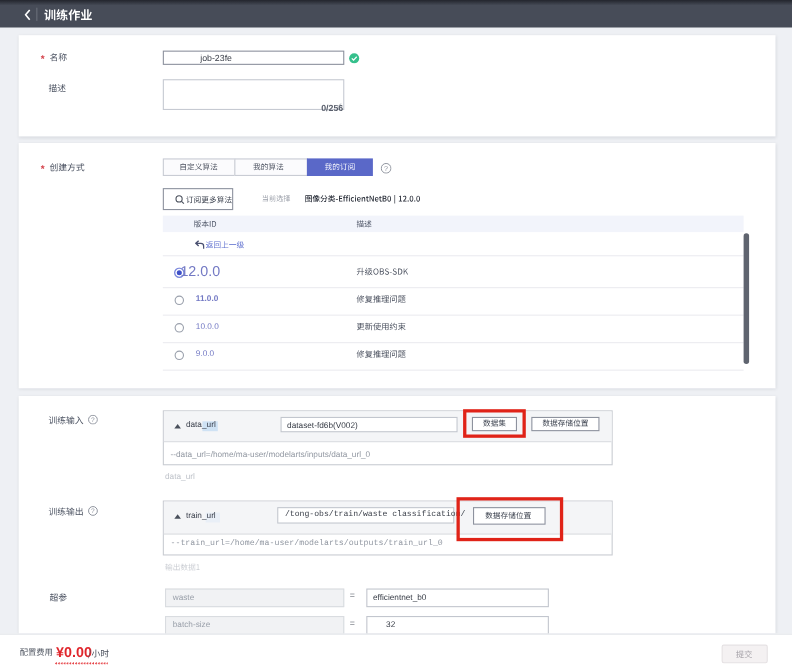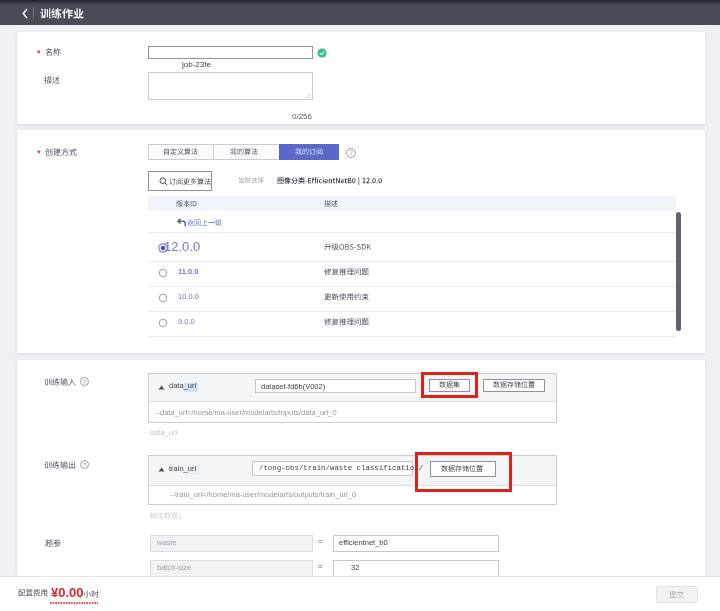--- a/index.html
+++ b/index.html
@@ -8,33 +8,33 @@
 <div class="a" style="left:33px;top:7px;width:1px;height:12px;background:#6a6f7a"></div>
 <svg class="a" style="left:40px;top:7.5px;" width="45" height="13" viewBox="0 0 45 13">
     <path d="M6.8 1.2L6.8 9.2L8.0 9.2L8.0 1.2ZM9.0 0.6L9.0 10.5L10.3 10.5L10.3 0.6ZM0.8 1.3C1.5 1.8 2.4 2.6 2.8 3.1L3.7 2.1C3.2 1.6 2.3 0.9 1.6 0.4ZM0.4 3.7L0.4 5.0L1.6 5.0L1.6 8.5C1.6 9.1 1.3 9.5 1.1 9.7C1.3 9.9 1.6 10.3 1.8 10.6C1.9 10.3 2.3 10.0 4.1 8.4C3.9 8.9 3.7 9.4 3.4 9.9C3.7 10.1 4.3 10.4 4.7 10.6C5.7 8.9 5.8 6.6 5.8 4.5L5.8 0.7L4.5 0.7L4.5 4.5C4.5 5.8 4.5 7.0 4.1 8.2C4.0 7.9 3.8 7.5 3.7 7.2L2.9 7.8L2.9 3.7ZM11.4 8.9L11.7 10.1C12.6 9.7 13.8 9.2 14.8 8.7L14.6 7.7C13.4 8.1 12.2 8.6 11.4 8.9ZM19.4 7.6C19.8 8.4 20.4 9.5 20.6 10.1L21.7 9.5C21.4 8.9 20.9 7.9 20.5 7.2ZM16.0 7.1C15.7 7.9 15.1 8.9 14.5 9.5C14.8 9.6 15.2 10.0 15.4 10.2C16.1 9.5 16.7 8.4 17.2 7.5ZM11.7 5.1C11.8 5.1 12.1 5.0 12.9 4.9C12.6 5.4 12.3 5.8 12.1 6.0C11.8 6.4 11.6 6.6 11.4 6.7C11.5 7.0 11.7 7.5 11.7 7.8L11.7 7.8L11.8 7.8C12.0 7.7 12.5 7.5 14.8 7.0C14.8 6.7 14.8 6.2 14.9 5.9L13.4 6.2C14.0 5.3 14.6 4.3 15.1 3.3L14.0 2.7C13.8 3.1 13.7 3.4 13.5 3.8L12.7 3.8C13.3 2.9 13.8 1.8 14.1 0.8L12.9 0.2C12.6 1.5 12.0 2.9 11.8 3.3C11.6 3.6 11.5 3.9 11.2 3.9C11.4 4.3 11.6 4.9 11.7 5.1L11.7 5.1ZM15.2 3.4L15.2 4.6L15.9 4.6L15.8 4.8C15.6 5.3 15.4 5.7 15.2 5.8C15.3 6.1 15.5 6.6 15.6 6.9C15.7 6.8 16.1 6.7 16.6 6.7L17.8 6.7L17.8 9.3C17.8 9.4 17.8 9.4 17.6 9.4C17.5 9.4 17.0 9.5 16.5 9.4C16.7 9.8 16.8 10.3 16.9 10.6C17.6 10.6 18.2 10.6 18.6 10.4C19.0 10.2 19.1 9.9 19.1 9.3L19.1 6.7L21.1 6.7L21.1 5.5L19.1 5.5L19.1 3.4L17.5 3.4L17.7 2.7L21.3 2.7L21.3 1.5L18.1 1.5L18.3 0.4L17.0 0.3C16.9 0.7 16.9 1.1 16.8 1.5L15.1 1.5L15.1 2.7L16.5 2.7L16.3 3.4ZM16.7 5.5L17.1 4.6L17.8 4.6L17.8 5.5ZM27.7 0.4C27.2 2.0 26.3 3.6 25.3 4.6C25.6 4.8 26.1 5.3 26.3 5.5C26.8 5.0 27.3 4.2 27.8 3.4L28.2 3.4L28.2 10.7L29.6 10.7L29.6 8.2L32.6 8.2L32.6 7.0L29.6 7.0L29.6 5.7L32.4 5.7L32.4 4.5L29.6 4.5L29.6 3.4L32.7 3.4L32.7 2.1L28.4 2.1C28.6 1.7 28.8 1.2 28.9 0.8ZM24.8 0.4C24.2 1.9 23.2 3.5 22.2 4.5C22.5 4.8 22.8 5.6 23.0 5.9C23.2 5.7 23.4 5.4 23.6 5.1L23.6 10.6L25.0 10.6L25.0 3.1C25.4 2.3 25.8 1.6 26.0 0.8ZM33.7 3.0C34.2 4.4 34.8 6.1 35.0 7.2L36.3 6.7C36.1 5.7 35.4 4.0 34.9 2.7ZM42.2 2.7C41.8 4.0 41.1 5.5 40.6 6.6L40.6 0.5L39.2 0.5L39.2 8.8L37.8 8.8L37.8 0.5L36.4 0.5L36.4 8.8L33.6 8.8L33.6 10.2L43.5 10.2L43.5 8.8L40.6 8.8L40.6 6.8L41.6 7.3C42.2 6.2 42.9 4.6 43.4 3.2Z" fill="#ffffff"></path>
   </svg>
 <div class="card" style="top:32px;height:92px"></div>
 <div class="a" style="left:37px;top:48px;font-size:9px;color:#d5434c;line-height:11px;white-space:nowrap;font-weight:bold">*</div>
 <svg class="a" style="left:45px;top:47.5px;" width="17" height="10" viewBox="0 0 17 10">
     <path d="M2.1 2.8C2.5 3.1 3.0 3.5 3.3 3.8C2.4 4.3 1.4 4.6 0.4 4.9C0.5 5.0 0.6 5.2 0.7 5.4C1.1 5.3 1.6 5.2 2.0 5.0L2.0 7.7L2.6 7.7L2.6 7.3L6.2 7.3L6.2 7.7L6.8 7.7L6.8 4.3L3.6 4.3C4.9 3.6 6.1 2.6 6.8 1.3L6.4 1.1L6.2 1.1L3.4 1.1C3.6 0.9 3.8 0.7 3.9 0.4L3.2 0.3C2.8 1.1 1.9 2.0 0.6 2.6C0.7 2.7 0.9 2.9 1.0 3.0C1.7 2.6 2.4 2.2 2.9 1.7L5.9 1.7C5.4 2.4 4.7 3.0 3.9 3.5C3.5 3.2 3.0 2.8 2.6 2.5ZM6.2 6.7L2.6 6.7L2.6 4.9L6.2 4.9ZM12.1 3.4C11.9 4.4 11.6 5.4 11.1 6.1C11.3 6.2 11.5 6.3 11.6 6.4C12.1 5.7 12.4 4.6 12.7 3.5ZM14.3 3.5C14.6 4.4 14.9 5.6 15.1 6.3L15.6 6.1C15.5 5.4 15.2 4.2 14.8 3.4ZM12.3 0.3C12.1 1.4 11.7 2.4 11.3 3.1L11.3 2.6L10.2 2.6L10.2 1.2C10.6 1.1 11.0 1.0 11.3 0.9L10.9 0.4C10.3 0.6 9.3 0.9 8.5 1.0C8.6 1.2 8.6 1.4 8.7 1.5C9.0 1.4 9.3 1.4 9.7 1.3L9.7 2.6L8.4 2.6L8.4 3.2L9.6 3.2C9.3 4.1 8.8 5.1 8.3 5.7C8.4 5.8 8.5 6.1 8.6 6.2C9.0 5.7 9.4 4.9 9.7 4.1L9.7 7.7L10.2 7.7L10.2 4.1C10.5 4.4 10.8 4.9 10.9 5.1L11.3 4.6C11.1 4.4 10.5 3.7 10.2 3.5L10.2 3.2L11.2 3.2L11.2 3.2C11.3 3.3 11.6 3.4 11.7 3.5C12.0 3.1 12.2 2.6 12.4 1.9L13.2 1.9L13.2 6.9C13.2 7.0 13.2 7.1 13.1 7.1C13.0 7.1 12.6 7.1 12.3 7.1C12.3 7.2 12.4 7.5 12.5 7.6C13.0 7.6 13.3 7.6 13.5 7.5C13.7 7.4 13.8 7.3 13.8 6.9L13.8 1.9L14.9 1.9C14.8 2.2 14.6 2.6 14.5 2.8L15.0 3.0C15.2 2.5 15.5 2.0 15.7 1.5L15.3 1.4L15.2 1.4L12.6 1.4C12.7 1.1 12.8 0.8 12.8 0.4Z" fill="#4a5160"></path>
   </svg>
 <div class="a" style="left:148px;top:46px;width:163px;height:11px;border:1px solid #8d929e;background:#fff"></div>
-<div class="a" style="left:154px;top:60px;font-size:8px;color:#383d47;line-height:10px;white-space:nowrap;padding-left:28px;">job-23fe</div>
+<div class="a" style="left:154px;top:48px;font-size:8px;color:#383d47;line-height:10px;white-space:nowrap;padding-left:28px;">job-23fe</div>
 <svg class="a" style="left:317px;top:48px" width="10" height="10" viewBox="0 0 10 10">
     <circle cx="5" cy="5" r="4.6" fill="#35c08c"></circle>
     <path d="M2.8 5.1 L4.4 6.6 L7.3 3.6" stroke="#fff" stroke-width="1.1" fill="none"></path>
   </svg>
 <svg class="a" style="left:44px;top:75.5px;" width="17" height="10" viewBox="0 0 17 10">
     <path d="M6.0 0.3L6.0 1.5L4.6 1.5L4.6 0.3L4.0 0.3L4.0 1.5L2.9 1.5L2.9 2.0L4.0 2.0L4.0 3.1L4.6 3.1L4.6 2.0L6.0 2.0L6.0 3.1L6.6 3.1L6.6 2.0L7.6 2.0L7.6 1.5L6.6 1.5L6.6 0.3ZM3.8 5.6L5.0 5.6L5.0 6.7L3.8 6.7ZM3.8 5.1L3.8 4.0L5.0 4.0L5.0 5.1ZM6.8 5.6L6.8 6.7L5.5 6.7L5.5 5.6ZM6.8 5.1L5.5 5.1L5.5 4.0L6.8 4.0ZM3.2 3.4L3.2 7.7L3.8 7.7L3.8 7.3L6.8 7.3L6.8 7.6L7.3 7.6L7.3 3.4ZM1.3 0.3L1.3 1.9L0.3 1.9L0.3 2.5L1.3 2.5L1.3 4.3C0.9 4.4 0.5 4.5 0.2 4.6L0.4 5.2L1.3 4.9L1.3 6.9C1.3 7.0 1.3 7.1 1.2 7.1C1.1 7.1 0.8 7.1 0.4 7.1C0.5 7.2 0.6 7.5 0.6 7.6C1.1 7.6 1.4 7.6 1.6 7.5C1.8 7.4 1.9 7.3 1.9 6.9L1.9 4.7L2.7 4.4L2.7 3.8L1.9 4.1L1.9 2.5L2.7 2.5L2.7 1.9L1.9 1.9L1.9 0.3ZM13.7 0.8C14.0 1.1 14.5 1.5 14.7 1.8L15.2 1.4C15.0 1.2 14.5 0.8 14.1 0.5ZM8.5 0.9C9.0 1.4 9.5 2.0 9.7 2.4L10.2 2.1C10.0 1.7 9.5 1.1 9.0 0.7ZM12.7 0.4L12.7 1.9L10.6 1.9L10.6 2.4L12.4 2.4C12.0 3.6 11.2 4.8 10.4 5.5C10.6 5.6 10.7 5.8 10.8 5.9C11.6 5.3 12.2 4.2 12.7 3.1L12.7 6.5L13.3 6.5L13.3 3.1C14.0 3.9 14.8 4.9 15.1 5.6L15.6 5.2C15.2 4.5 14.2 3.3 13.4 2.4L15.5 2.4L15.5 1.9L13.3 1.9L13.3 0.4ZM10.1 3.2L8.4 3.2L8.4 3.7L9.6 3.7L9.6 6.2C9.2 6.3 8.8 6.6 8.3 7.0L8.7 7.5C9.1 7.0 9.6 6.6 9.8 6.6C10.0 6.6 10.3 6.9 10.6 7.0C11.2 7.4 11.9 7.4 12.8 7.4C13.6 7.4 15.0 7.4 15.5 7.4C15.5 7.2 15.6 6.9 15.7 6.8C14.9 6.8 13.7 6.9 12.8 6.9C12.0 6.9 11.3 6.8 10.8 6.6C10.5 6.4 10.3 6.3 10.1 6.2Z" fill="#4a5160"></path>
   </svg>
 <div class="a" style="left:148px;top:72px;width:163px;height:26px;border:1px solid #c6cad2;background:#fff"></div>
 <svg class="a" style="left:305px;top:93px" width="6" height="6" viewBox="0 0 6 6">
     <path d="M5 1 L1 5 M5 3.5 L3.5 5" stroke="#b9bdc5" stroke-width="0.8" fill="none"></path>
   </svg>
-<div class="a" style="left:292px;top:112px;font-size:8px;color:#575d6a;line-height:10px;white-space:nowrap;">0/256</div>
+<div class="a" style="left:292px;top:94px;font-size:8px;color:#575d6a;line-height:10px;white-space:nowrap;font-weight:bold;">0/256</div>
 <div class="card" style="top:130px;height:223px"></div>
 <div class="a" style="left:37px;top:148px;font-size:9px;color:#d5434c;line-height:11px;white-space:nowrap;font-weight:bold">*</div>
 <svg class="a" style="left:45px;top:147.5px;" width="33" height="10" viewBox="0 0 33 10">
     <path d="M6.7 0.4L6.7 6.9C6.7 7.0 6.6 7.1 6.5 7.1C6.3 7.1 5.8 7.1 5.3 7.1C5.4 7.2 5.5 7.5 5.5 7.6C6.2 7.7 6.7 7.6 6.9 7.6C7.2 7.4 7.3 7.3 7.3 6.9L7.3 0.4ZM5.1 1.2L5.1 5.7L5.7 5.7L5.7 1.2ZM1.1 3.2L1.1 6.7C1.1 7.4 1.4 7.6 2.2 7.6C2.3 7.6 3.5 7.6 3.6 7.6C4.4 7.6 4.5 7.2 4.6 6.1C4.4 6.1 4.2 6.0 4.1 5.9C4.0 6.9 4.0 7.0 3.6 7.0C3.4 7.0 2.4 7.0 2.2 7.0C1.8 7.0 1.7 7.0 1.7 6.7L1.7 3.8L3.5 3.8C3.4 4.8 3.3 5.1 3.2 5.3C3.2 5.3 3.1 5.3 3.0 5.3C2.9 5.3 2.6 5.3 2.3 5.3C2.4 5.4 2.4 5.7 2.5 5.8C2.8 5.8 3.1 5.8 3.2 5.8C3.4 5.8 3.6 5.8 3.7 5.6C3.9 5.4 4.0 4.9 4.0 3.5C4.1 3.4 4.1 3.2 4.1 3.2ZM2.5 0.3C2.1 1.4 1.2 2.5 0.2 3.2C0.4 3.3 0.6 3.5 0.7 3.6C1.4 3.0 2.1 2.2 2.6 1.3C3.3 2.0 4.0 2.8 4.3 3.4L4.8 3.0C4.4 2.4 3.6 1.5 2.9 0.8L3.1 0.5ZM11.2 1.0L11.2 1.5L12.6 1.5L12.6 2.1L10.6 2.1L10.6 2.6L12.6 2.6L12.6 3.2L11.1 3.2L11.1 3.7L12.6 3.7L12.6 4.3L11.0 4.3L11.0 4.7L12.6 4.7L12.6 5.4L10.7 5.4L10.7 5.8L12.6 5.8L12.6 6.6L13.2 6.6L13.2 5.8L15.5 5.8L15.5 5.4L13.2 5.4L13.2 4.7L15.2 4.7L15.2 4.3L13.2 4.3L13.2 3.7L15.0 3.7L15.0 2.6L15.6 2.6L15.6 2.1L15.0 2.1L15.0 1.0L13.2 1.0L13.2 0.3L12.6 0.3L12.6 1.0ZM13.2 2.6L14.5 2.6L14.5 3.2L13.2 3.2ZM13.2 2.1L13.2 1.5L14.5 1.5L14.5 2.1ZM8.8 3.9C8.8 3.8 9.0 3.7 9.1 3.6L10.1 3.6C10.0 4.4 9.8 5.0 9.6 5.5C9.4 5.2 9.2 4.8 9.1 4.3L8.6 4.5C8.8 5.1 9.1 5.6 9.4 6.0C9.1 6.6 8.7 7.0 8.3 7.3C8.4 7.4 8.6 7.6 8.7 7.7C9.1 7.4 9.5 7.0 9.7 6.5C10.6 7.3 11.8 7.5 13.2 7.5L15.5 7.5C15.5 7.3 15.6 7.1 15.7 6.9C15.3 6.9 13.6 6.9 13.2 6.9C11.9 6.9 10.8 6.8 10.0 6.0C10.3 5.2 10.6 4.3 10.7 3.2L10.3 3.1L10.2 3.1L9.5 3.1C9.9 2.5 10.3 1.8 10.7 1.0L10.3 0.7L10.1 0.8L8.5 0.8L8.5 1.4L9.9 1.4C9.6 2.1 9.2 2.7 9.0 2.9C8.9 3.2 8.7 3.4 8.5 3.4C8.6 3.5 8.7 3.8 8.8 3.9ZM19.5 0.5C19.7 0.9 20.0 1.4 20.1 1.7L16.5 1.7L16.5 2.3L18.7 2.3C18.6 4.1 18.4 6.2 16.4 7.2C16.5 7.3 16.7 7.5 16.8 7.7C18.3 6.9 18.9 5.6 19.2 4.2L22.0 4.2C21.9 6.0 21.8 6.7 21.5 6.9C21.4 7.0 21.3 7.0 21.1 7.0C20.9 7.0 20.4 7.0 19.8 7.0C19.9 7.1 20.0 7.4 20.0 7.6C20.5 7.6 21.1 7.6 21.4 7.6C21.7 7.6 21.9 7.5 22.0 7.3C22.4 7.0 22.5 6.1 22.7 3.9C22.7 3.8 22.7 3.6 22.7 3.6L19.3 3.6C19.3 3.1 19.4 2.7 19.4 2.3L23.5 2.3L23.5 1.7L20.1 1.7L20.7 1.5C20.6 1.1 20.3 0.6 20.1 0.3ZM29.7 0.7C30.1 1.0 30.6 1.4 30.8 1.7L31.2 1.3C31.0 1.1 30.5 0.7 30.1 0.4ZM28.5 0.4C28.5 0.8 28.5 1.3 28.6 1.8L24.4 1.8L24.4 2.4L28.6 2.4C28.8 5.4 29.5 7.7 30.8 7.7C31.4 7.7 31.6 7.3 31.7 5.9C31.6 5.8 31.3 5.7 31.2 5.6C31.2 6.6 31.1 7.1 30.8 7.1C30.0 7.1 29.4 5.1 29.2 2.4L31.6 2.4L31.6 1.8L29.2 1.8C29.2 1.3 29.2 0.9 29.2 0.4ZM24.5 6.8L24.7 7.4C25.7 7.2 27.2 6.9 28.5 6.6L28.5 6.0L26.8 6.4L26.8 4.2L28.3 4.2L28.3 3.6L24.7 3.6L24.7 4.2L26.2 4.2L26.2 6.5Z" fill="#4a5160"></path>
   </svg>
 <div class="a" style="left:148px;top:144px;width:66px;height:16px;border:1px solid #c9ccd4;background:#fbfbfd;box-sizing:border-box"></div>
 <div class="a" style="left:213px;top:144px;width:67px;height:16px;border:1px solid #c9ccd4;background:#fbfbfd;box-sizing:border-box"></div>
 <div class="a" style="left:279px;top:144px;width:60px;height:16px;background:#5a68c8"></div>
 <svg class="a" style="left:163px;top:148px;" width="36" height="9" viewBox="0 0 36 9">
     <path d="M1.7 3.3L5.4 3.3L5.4 4.3L1.7 4.3ZM1.7 2.8L1.7 1.7L5.4 1.7L5.4 2.8ZM1.7 4.8L5.4 4.8L5.4 5.8L1.7 5.8ZM3.2 0.3C3.1 0.5 3.0 0.9 2.9 1.2L1.1 1.2L1.1 6.7L1.7 6.7L1.7 6.3L5.4 6.3L5.4 6.7L6.0 6.7L6.0 1.2L3.4 1.2C3.6 1.0 3.7 0.7 3.8 0.3ZM8.6 3.5C8.4 4.8 8.0 5.8 7.3 6.4C7.4 6.5 7.6 6.6 7.7 6.7C8.1 6.3 8.5 5.8 8.7 5.2C9.4 6.4 10.4 6.6 11.9 6.6L13.5 6.6C13.5 6.5 13.6 6.2 13.7 6.1C13.4 6.1 12.2 6.1 11.9 6.1C11.5 6.1 11.1 6.1 10.8 6.0L10.8 4.6L12.9 4.6L12.9 4.1L10.8 4.1L10.8 2.9L12.6 2.9L12.6 2.4L8.5 2.4L8.5 2.9L10.2 2.9L10.2 5.9C9.6 5.6 9.2 5.2 8.9 4.5C9.0 4.2 9.1 3.9 9.1 3.6ZM10.0 0.4C10.1 0.6 10.2 0.9 10.3 1.1L7.6 1.1L7.6 2.6L8.1 2.6L8.1 1.6L12.9 1.6L12.9 2.6L13.4 2.6L13.4 1.1L10.9 1.1C10.8 0.8 10.7 0.5 10.5 0.2ZM16.9 0.4C17.1 1.0 17.5 1.7 17.6 2.1L18.1 1.9C17.9 1.5 17.6 0.8 17.3 0.3ZM19.5 0.8C19.1 2.1 18.5 3.3 17.5 4.3C16.6 3.4 16.0 2.3 15.5 1.1L15.0 1.2C15.5 2.5 16.2 3.7 17.1 4.7C16.4 5.3 15.4 5.9 14.3 6.3C14.3 6.4 14.5 6.6 14.5 6.7C15.7 6.3 16.7 5.7 17.5 5.0C18.3 5.8 19.3 6.3 20.4 6.7C20.5 6.6 20.6 6.4 20.7 6.2C19.7 5.9 18.7 5.4 17.9 4.6C18.9 3.6 19.6 2.4 20.1 1.0ZM22.8 3.0L26.3 3.0L26.3 3.4L22.8 3.4ZM22.8 3.7L26.3 3.7L26.3 4.1L22.8 4.1ZM22.8 2.2L26.3 2.2L26.3 2.6L22.8 2.6ZM25.0 0.2C24.8 0.8 24.5 1.3 24.1 1.6C24.2 1.7 24.4 1.8 24.5 1.9L23.1 1.9L23.5 1.7C23.4 1.6 23.3 1.4 23.2 1.2L24.4 1.2L24.4 0.8L22.6 0.8C22.6 0.7 22.7 0.5 22.8 0.4L22.3 0.2C22.1 0.8 21.7 1.3 21.2 1.7C21.4 1.8 21.6 1.9 21.7 2.0C21.9 1.8 22.1 1.5 22.3 1.2L22.7 1.2C22.8 1.4 22.9 1.7 23.0 1.9L22.2 1.9L22.2 4.5L23.2 4.5L23.2 4.9L23.2 5.1L21.4 5.1L21.4 5.5L23.0 5.5C22.8 5.8 22.4 6.1 21.5 6.3C21.6 6.4 21.8 6.6 21.8 6.7C23.0 6.4 23.4 6.0 23.6 5.5L25.5 5.5L25.5 6.7L26.0 6.7L26.0 5.5L27.6 5.5L27.6 5.1L26.0 5.1L26.0 4.5L26.9 4.5L26.9 1.9L26.2 1.9L26.6 1.7C26.5 1.6 26.4 1.4 26.2 1.2L27.6 1.2L27.6 0.8L25.3 0.8C25.4 0.7 25.5 0.5 25.5 0.4ZM25.5 5.1L23.7 5.1L23.7 5.0L23.7 4.5L25.5 4.5ZM24.5 1.9C24.7 1.7 24.9 1.5 25.1 1.2L25.6 1.2C25.8 1.4 26.0 1.7 26.1 1.9ZM28.7 0.7C29.1 0.9 29.7 1.3 30.0 1.5L30.3 1.1C30.0 0.9 29.4 0.5 29.0 0.4ZM28.3 2.6C28.7 2.8 29.3 3.2 29.6 3.4L29.9 3.0C29.6 2.7 29.0 2.4 28.6 2.2ZM28.5 6.3L29.0 6.6C29.4 6.0 29.9 5.1 30.2 4.4L29.9 4.0C29.5 4.8 28.9 5.7 28.5 6.3ZM30.7 6.5C30.9 6.4 31.2 6.3 33.8 6.0C33.9 6.3 34.1 6.5 34.1 6.7L34.6 6.5C34.4 5.9 33.8 5.1 33.3 4.5L32.9 4.7C33.1 5.0 33.4 5.3 33.6 5.6L31.3 5.8C31.8 5.2 32.2 4.5 32.6 3.7L34.6 3.7L34.6 3.2L32.7 3.2L32.7 2.0L34.3 2.0L34.3 1.5L32.7 1.5L32.7 0.3L32.2 0.3L32.2 1.5L30.7 1.5L30.7 2.0L32.2 2.0L32.2 3.2L30.4 3.2L30.4 3.7L31.9 3.7C31.6 4.5 31.1 5.3 31.0 5.5C30.8 5.8 30.7 5.9 30.5 6.0C30.6 6.1 30.7 6.4 30.7 6.5Z" fill="#4c5260"></path>
@@ -152,21 +152,21 @@
     <path d="M3.5 0.5 L6.5 4.5 L0.5 4.5 Z" fill="#4a505c"></path>
   </svg>
 <div class="a" style="left:187px;top:466px;width:13px;height:9px;background:#e9eff7"></div>
 <div class="a" style="left:169px;top:464px;font-size:7.5px;color:#3c414d;line-height:9.5px;white-space:nowrap;">train_url</div>
 <div class="a" style="left:252px;top:461px;width:159px;height:13px;border:1px solid #c2c6ce;background:#fff"></div>
 <div class="a" style="left:259px;top:464px;font-size:7.4px;color:#383d47;line-height:9.4px;white-space:nowrap;font-family:Liberation Mono, monospace;">/tong-obs/train/waste classification/</div>
 <div class="a" style="left:430px;top:461px;width:64px;height:14px;border:1px solid #8d929e;background:#fff"></div>
 <svg class="a" style="left:441px;top:464.5px;" width="43" height="9" viewBox="0 0 43 9">
     <path d="M3.1 0.4C3.0 0.7 2.8 1.1 2.6 1.3L2.9 1.5C3.1 1.3 3.3 0.9 3.5 0.6ZM0.6 0.6C0.8 0.9 1.0 1.3 1.1 1.5L1.4 1.4C1.4 1.1 1.2 0.7 1.0 0.5ZM2.9 4.3C2.7 4.7 2.5 5.0 2.2 5.3C2.0 5.1 1.7 5.0 1.4 4.9C1.5 4.7 1.6 4.5 1.7 4.3ZM0.8 5.1C1.1 5.2 1.5 5.4 1.8 5.6C1.4 5.9 0.9 6.1 0.3 6.3C0.4 6.4 0.5 6.5 0.5 6.7C1.2 6.5 1.8 6.2 2.3 5.8C2.5 6.0 2.7 6.1 2.9 6.2L3.2 5.9C3.1 5.7 2.9 5.6 2.6 5.5C3.0 5.1 3.3 4.6 3.5 4.0L3.2 3.9L3.1 3.9L1.9 3.9L2.1 3.5L1.6 3.5C1.6 3.6 1.5 3.7 1.4 3.9L0.5 3.9L0.5 4.3L1.2 4.3C1.1 4.6 0.9 4.9 0.8 5.1ZM1.8 0.3L1.8 1.6L0.4 1.6L0.4 2.0L1.6 2.0C1.3 2.5 0.8 2.9 0.3 3.1C0.4 3.2 0.5 3.4 0.6 3.5C1.0 3.3 1.4 2.9 1.8 2.5L1.8 3.3L2.3 3.3L2.3 2.4C2.6 2.6 3.1 3.0 3.2 3.1L3.5 2.7C3.4 2.6 2.7 2.2 2.4 2.0L3.7 2.0L3.7 1.6L2.3 1.6L2.3 0.3ZM4.4 0.3C4.2 1.6 3.9 2.7 3.4 3.5C3.5 3.5 3.7 3.7 3.8 3.8C3.9 3.5 4.1 3.2 4.2 2.9C4.4 3.6 4.6 4.2 4.9 4.8C4.5 5.4 3.9 5.9 3.2 6.3C3.3 6.4 3.4 6.6 3.5 6.7C4.2 6.4 4.7 5.9 5.1 5.3C5.5 5.9 5.9 6.3 6.4 6.7C6.5 6.5 6.7 6.3 6.8 6.2C6.2 5.9 5.8 5.4 5.4 4.8C5.8 4.1 6.0 3.2 6.2 2.1L6.6 2.1L6.6 1.6L4.6 1.6C4.7 1.2 4.8 0.8 4.9 0.4ZM5.7 2.1C5.6 2.9 5.4 3.6 5.1 4.2C4.9 3.6 4.7 2.9 4.5 2.1ZM10.4 4.5L10.4 6.7L10.8 6.7L10.8 6.4L13.0 6.4L13.0 6.7L13.5 6.7L13.5 4.5L12.1 4.5L12.1 3.6L13.7 3.6L13.7 3.2L12.1 3.2L12.1 2.4L13.5 2.4L13.5 0.6L9.8 0.6L9.8 2.7C9.8 3.8 9.7 5.3 9.0 6.4C9.1 6.5 9.3 6.6 9.4 6.7C10.0 5.9 10.2 4.7 10.2 3.6L11.6 3.6L11.6 4.5ZM10.3 1.0L13.0 1.0L13.0 1.9L10.3 1.9ZM10.3 2.4L11.6 2.4L11.6 3.2L10.3 3.2L10.3 2.7ZM10.8 6.0L10.8 4.9L13.0 4.9L13.0 6.0ZM8.2 0.3L8.2 1.7L7.3 1.7L7.3 2.2L8.2 2.2L8.2 3.7C7.8 3.8 7.5 3.9 7.2 4.0L7.3 4.5L8.2 4.2L8.2 6.1C8.2 6.2 8.1 6.2 8.1 6.2C8.0 6.2 7.7 6.2 7.4 6.2C7.5 6.3 7.5 6.5 7.5 6.7C8.0 6.7 8.3 6.7 8.4 6.6C8.6 6.5 8.7 6.3 8.7 6.1L8.7 4.1L9.5 3.8L9.4 3.3L8.7 3.6L8.7 2.2L9.4 2.2L9.4 1.7L8.7 1.7L8.7 0.3ZM18.3 3.7L18.3 4.3L16.3 4.3L16.3 4.8L18.3 4.8L18.3 6.1C18.3 6.2 18.3 6.2 18.1 6.2C18.0 6.2 17.6 6.2 17.1 6.2C17.2 6.4 17.3 6.6 17.3 6.7C17.9 6.7 18.3 6.7 18.5 6.6C18.8 6.6 18.8 6.4 18.8 6.1L18.8 4.8L20.7 4.8L20.7 4.3L18.8 4.3L18.8 3.9C19.3 3.6 19.9 3.1 20.3 2.7L19.9 2.5L19.8 2.5L16.9 2.5L16.9 3.0L19.3 3.0C19.0 3.2 18.6 3.5 18.3 3.7ZM16.7 0.3C16.6 0.6 16.5 0.9 16.4 1.2L14.4 1.2L14.4 1.7L16.2 1.7C15.7 2.7 15.1 3.6 14.2 4.2C14.3 4.3 14.4 4.5 14.5 4.6C14.8 4.4 15.1 4.2 15.3 3.9L15.3 6.7L15.8 6.7L15.8 3.3C16.2 2.8 16.5 2.3 16.8 1.7L20.6 1.7L20.6 1.2L17.0 1.2C17.1 0.9 17.2 0.7 17.2 0.4ZM23.0 0.9C23.3 1.2 23.7 1.6 23.8 1.9L24.2 1.6C24.0 1.4 23.7 1.0 23.4 0.7ZM24.3 2.4L24.3 2.9L25.6 2.9C25.2 3.4 24.7 3.8 24.1 4.1C24.2 4.2 24.4 4.4 24.4 4.5C24.6 4.4 24.8 4.3 25.0 4.1L25.0 6.7L25.4 6.7L25.4 6.3L26.9 6.3L26.9 6.7L27.4 6.7L27.4 3.6L25.6 3.6C25.8 3.4 26.0 3.1 26.3 2.9L27.7 2.9L27.7 2.4L26.6 2.4C27.0 1.9 27.4 1.3 27.6 0.6L27.2 0.5C27.0 0.8 26.9 1.1 26.7 1.4L26.7 1.1L25.9 1.1L25.9 0.3L25.4 0.3L25.4 1.1L24.5 1.1L24.5 1.5L25.4 1.5L25.4 2.4ZM25.9 1.5L26.7 1.5C26.5 1.8 26.3 2.1 26.1 2.4L25.9 2.4ZM25.4 5.2L26.9 5.2L26.9 5.9L25.4 5.9ZM25.4 4.8L25.4 4.1L26.9 4.1L26.9 4.8ZM23.4 6.5C23.5 6.3 23.7 6.2 24.7 5.6C24.6 5.5 24.6 5.3 24.6 5.2L23.9 5.6L23.9 2.5L22.7 2.5L22.7 3.0L23.4 3.0L23.4 5.5C23.4 5.8 23.3 6.0 23.2 6.0C23.3 6.1 23.4 6.3 23.4 6.5ZM22.5 0.3C22.2 1.3 21.7 2.4 21.2 3.1C21.3 3.2 21.4 3.5 21.4 3.6C21.6 3.4 21.8 3.1 22.0 2.8L22.0 6.7L22.4 6.7L22.4 1.8C22.6 1.4 22.8 0.9 23.0 0.4ZM30.6 1.6L30.6 2.1L34.4 2.1L34.4 1.6ZM31.0 2.6C31.3 3.6 31.5 4.9 31.5 5.6L32.0 5.4C32.0 4.7 31.8 3.5 31.5 2.5ZM32.0 0.4C32.1 0.7 32.3 1.2 32.3 1.5L32.8 1.3C32.8 1.0 32.6 0.6 32.5 0.2ZM30.3 5.9L30.3 6.4L34.7 6.4L34.7 5.9L33.2 5.9C33.5 5.0 33.8 3.6 34.0 2.5L33.4 2.4C33.3 3.5 33.0 5.0 32.7 5.9ZM30.0 0.3C29.6 1.4 29.0 2.4 28.3 3.1C28.4 3.2 28.5 3.5 28.6 3.6C28.8 3.4 29.0 3.1 29.3 2.8L29.3 6.7L29.8 6.7L29.8 2.0C30.1 1.5 30.3 1.0 30.5 0.5ZM39.6 0.9L40.7 0.9L40.7 1.6L39.6 1.6ZM37.9 0.9L39.1 0.9L39.1 1.6L37.9 1.6ZM36.3 0.9L37.4 0.9L37.4 1.6L36.3 1.6ZM36.3 3.2L36.3 6.1L35.4 6.1L35.4 6.5L41.6 6.5L41.6 6.1L40.7 6.1L40.7 3.2L38.5 3.2L38.6 2.8L41.5 2.8L41.5 2.3L38.6 2.3L38.7 1.9L41.3 1.9L41.3 0.5L35.8 0.5L35.8 1.9L38.2 1.9L38.1 2.3L35.5 2.3L35.5 2.8L38.1 2.8L38.0 3.2ZM36.8 6.1L36.8 5.7L40.1 5.7L40.1 6.1ZM36.8 4.2L40.1 4.2L40.1 4.6L36.8 4.6ZM36.8 3.9L36.8 3.5L40.1 3.5L40.1 3.9ZM36.8 5.0L40.1 5.0L40.1 5.4L36.8 5.4Z" fill="#3a404d"></path>
   </svg>
-<div class="a" style="left:170px;top:490px;font-size:7.5px;color:#9298a2;line-height:9.5px;white-space:nowrap;">--train_url=/home/ma-user/modelarts/outputs/train_url_0</div>
+<div class="a" style="left:155px;top:490px;font-size:7.5px;color:#9298a2;line-height:9.5px;white-space:nowrap;font-family:Liberation Mono, monospace;">--train_url=/home/ma-user/modelarts/outputs/train_url_0</div>
 <svg class="a" style="left:150px;top:511.5px;" width="32" height="9" viewBox="0 0 32 9">
     <path d="M5.1 3.0L5.1 5.6L5.6 5.6L5.6 3.0ZM6.0 2.8L6.0 6.1C6.0 6.2 6.0 6.2 5.9 6.2C5.8 6.2 5.6 6.2 5.2 6.2C5.3 6.3 5.4 6.5 5.4 6.7C5.8 6.7 6.1 6.7 6.2 6.6C6.4 6.5 6.5 6.4 6.5 6.1L6.5 2.8ZM0.5 3.9C0.6 3.8 0.8 3.8 1.0 3.8L1.5 3.8L1.5 4.7C1.1 4.8 0.6 4.9 0.3 5.0L0.4 5.5L1.5 5.2L1.5 6.7L2.0 6.7L2.0 5.1L2.6 4.9L2.5 4.5L2.0 4.6L2.0 3.8L2.6 3.8L2.6 3.3L2.0 3.3L2.0 2.2L1.5 2.2L1.5 3.3L0.9 3.3C1.1 2.8 1.3 2.2 1.4 1.6L2.6 1.6L2.6 1.1L1.5 1.1C1.6 0.9 1.6 0.6 1.7 0.4L1.2 0.3C1.1 0.6 1.1 0.8 1.1 1.1L0.3 1.1L0.3 1.6L1.0 1.6C0.8 2.2 0.7 2.7 0.6 2.8C0.5 3.1 0.5 3.4 0.3 3.4C0.4 3.5 0.5 3.8 0.5 3.9ZM4.6 0.3C4.2 1.0 3.3 1.7 2.4 2.1C2.6 2.2 2.7 2.3 2.8 2.5C3.0 2.4 3.2 2.3 3.3 2.1L3.3 2.4L5.9 2.4L5.9 2.1C6.1 2.2 6.3 2.3 6.5 2.4C6.5 2.3 6.7 2.1 6.8 2.0C6.1 1.7 5.4 1.3 4.9 0.7L5.0 0.4ZM3.5 2.0C3.9 1.7 4.3 1.4 4.6 1.0C5.0 1.4 5.4 1.7 5.8 2.0ZM4.3 3.3L4.3 3.9L3.3 3.9L3.3 3.3ZM2.9 2.9L2.9 6.7L3.3 6.7L3.3 5.2L4.3 5.2L4.3 6.2C4.3 6.2 4.3 6.2 4.2 6.3C4.2 6.3 4.0 6.3 3.8 6.2C3.8 6.4 3.9 6.6 3.9 6.7C4.2 6.7 4.4 6.7 4.6 6.6C4.7 6.5 4.7 6.4 4.7 6.2L4.7 2.9ZM3.3 4.3L4.3 4.3L4.3 4.9L3.3 4.9ZM7.7 3.8L7.7 6.3L12.7 6.3L12.7 6.7L13.3 6.7L13.3 3.8L12.7 3.8L12.7 5.8L10.8 5.8L10.8 3.3L13.0 3.3L13.0 0.9L12.4 0.9L12.4 2.8L10.8 2.8L10.8 0.3L10.2 0.3L10.2 2.8L8.6 2.8L8.6 0.9L8.1 0.9L8.1 3.3L10.2 3.3L10.2 5.8L8.3 5.8L8.3 3.8ZM17.1 0.4C17.0 0.7 16.8 1.1 16.6 1.3L16.9 1.5C17.1 1.3 17.3 0.9 17.5 0.6ZM14.6 0.6C14.8 0.9 15.0 1.3 15.1 1.5L15.4 1.4C15.4 1.1 15.2 0.7 15.0 0.5ZM16.9 4.3C16.7 4.7 16.5 5.0 16.2 5.3C16.0 5.1 15.7 5.0 15.4 4.9C15.5 4.7 15.6 4.5 15.7 4.3ZM14.8 5.1C15.1 5.2 15.5 5.4 15.8 5.6C15.4 5.9 14.9 6.1 14.3 6.3C14.4 6.4 14.5 6.5 14.5 6.7C15.2 6.5 15.8 6.2 16.3 5.8C16.5 6.0 16.7 6.1 16.9 6.2L17.2 5.9C17.1 5.7 16.9 5.6 16.6 5.5C17.0 5.1 17.3 4.6 17.5 4.0L17.2 3.9L17.1 3.9L15.9 3.9L16.1 3.5L15.6 3.5C15.6 3.6 15.5 3.7 15.4 3.9L14.5 3.9L14.5 4.3L15.2 4.3C15.1 4.6 14.9 4.9 14.8 5.1ZM15.8 0.3L15.8 1.6L14.3 1.6L14.3 2.0L15.6 2.0C15.3 2.5 14.8 2.9 14.3 3.1C14.4 3.2 14.5 3.4 14.6 3.5C15.0 3.3 15.4 2.9 15.8 2.5L15.8 3.3L16.3 3.3L16.3 2.4C16.6 2.6 17.1 3.0 17.2 3.1L17.5 2.7C17.4 2.6 16.7 2.2 16.4 2.0L17.7 2.0L17.7 1.6L16.3 1.6L16.3 0.3ZM18.4 0.3C18.2 1.6 17.9 2.7 17.4 3.5C17.5 3.5 17.7 3.7 17.8 3.8C17.9 3.5 18.1 3.2 18.2 2.9C18.4 3.6 18.6 4.2 18.9 4.8C18.5 5.4 17.9 5.9 17.2 6.3C17.3 6.4 17.4 6.6 17.5 6.7C18.2 6.4 18.7 5.9 19.1 5.3C19.5 5.9 19.9 6.3 20.4 6.7C20.5 6.5 20.7 6.3 20.8 6.2C20.2 5.9 19.8 5.4 19.4 4.8C19.8 4.1 20.0 3.2 20.2 2.1L20.6 2.1L20.6 1.6L18.6 1.6C18.7 1.2 18.8 0.8 18.9 0.4ZM19.7 2.1C19.6 2.9 19.4 3.6 19.1 4.2C18.9 3.6 18.7 2.9 18.5 2.1ZM24.4 4.5L24.4 6.7L24.9 6.7L24.9 6.4L27.0 6.4L27.0 6.7L27.5 6.7L27.5 4.5L26.1 4.5L26.1 3.6L27.7 3.6L27.7 3.2L26.1 3.2L26.1 2.4L27.5 2.4L27.5 0.6L23.8 0.6L23.8 2.7C23.8 3.8 23.7 5.3 23.0 6.4C23.1 6.5 23.3 6.6 23.4 6.7C24.0 5.9 24.2 4.7 24.2 3.6L25.6 3.6L25.6 4.5ZM24.3 1.0L27.0 1.0L27.0 1.9L24.3 1.9ZM24.3 2.4L25.6 2.4L25.6 3.2L24.3 3.2L24.3 2.7ZM24.9 6.0L24.9 4.9L27.0 4.9L27.0 6.0ZM22.2 0.3L22.2 1.7L21.3 1.7L21.3 2.2L22.2 2.2L22.2 3.7C21.8 3.8 21.5 3.9 21.2 4.0L21.3 4.5L22.2 4.2L22.2 6.1C22.2 6.2 22.1 6.2 22.1 6.2C22.0 6.2 21.7 6.2 21.4 6.2C21.5 6.3 21.5 6.5 21.5 6.7C22.0 6.7 22.3 6.7 22.4 6.6C22.6 6.5 22.7 6.3 22.7 6.1L22.7 4.1L23.5 3.8L23.4 3.3L22.7 3.6L22.7 2.2L23.4 2.2L23.4 1.7L22.7 1.7L22.7 0.3ZM28.6 6.2L31.4 6.2L31.4 5.6L30.4 5.6L30.4 1.0L29.9 1.0C29.6 1.2 29.3 1.3 28.8 1.4L28.8 1.8L29.8 1.8L29.8 5.6L28.6 5.6Z" fill="#c9ccd2"></path>
   </svg>
 <div class="a" style="left:415px;top:452px;width:91px;height:34px;border:3px solid #e02318"></div>
 <svg class="a" style="left:45px;top:538.5px;" width="17" height="10" viewBox="0 0 17 10">
     <path d="M4.8 4.3L6.7 4.3L6.7 5.7L4.8 5.7ZM4.2 3.8L4.2 6.2L7.3 6.2L7.3 3.8ZM0.8 3.9C0.8 5.3 0.7 6.6 0.2 7.4C0.4 7.5 0.6 7.6 0.7 7.7C0.9 7.3 1.1 6.7 1.2 6.1C1.8 7.2 2.7 7.5 4.4 7.5L7.5 7.5C7.6 7.3 7.7 7.0 7.8 6.9C7.3 6.9 4.8 6.9 4.4 6.9C3.6 6.9 3.0 6.8 2.5 6.6L2.5 5.0L3.8 5.0L3.8 4.5L2.5 4.5L2.5 3.4L3.8 3.4C3.9 3.4 4.0 3.6 4.1 3.6C5.0 3.1 5.5 2.4 5.6 1.2L6.8 1.2C6.8 2.2 6.7 2.6 6.6 2.7C6.6 2.8 6.5 2.8 6.4 2.8C6.3 2.8 5.9 2.8 5.6 2.8C5.7 2.9 5.8 3.1 5.8 3.3C6.1 3.3 6.5 3.3 6.6 3.3C6.8 3.3 7.0 3.2 7.1 3.1C7.3 2.9 7.4 2.3 7.4 0.9C7.4 0.8 7.4 0.7 7.4 0.7L3.9 0.7L3.9 1.2L5.0 1.2C4.9 2.1 4.5 2.7 3.8 3.2L3.8 2.8L2.4 2.8L2.4 1.8L3.7 1.8L3.7 1.3L2.4 1.3L2.4 0.3L1.9 0.3L1.9 1.3L0.6 1.3L0.6 1.8L1.9 1.8L1.9 2.8L0.4 2.8L0.4 3.4L2.0 3.4L2.0 6.3C1.7 6.0 1.4 5.6 1.3 5.1C1.3 4.7 1.3 4.4 1.3 4.0ZM12.4 3.8C11.8 4.2 10.8 4.6 10.0 4.8C10.2 4.9 10.3 5.1 10.4 5.2C11.2 5.0 12.2 4.6 12.9 4.1ZM13.1 4.8C12.4 5.3 11.0 5.7 9.9 5.9C10.0 6.0 10.2 6.2 10.3 6.4C11.5 6.1 12.8 5.6 13.6 5.0ZM14.1 5.6C13.2 6.5 11.4 7.0 9.4 7.2C9.5 7.3 9.6 7.5 9.7 7.7C11.8 7.4 13.6 6.9 14.6 5.9ZM9.4 2.3C9.6 2.2 9.9 2.2 11.2 2.2C11.1 2.4 11.0 2.7 10.8 2.9L8.4 2.9L8.4 3.4L10.5 3.4C9.9 4.1 9.2 4.6 8.3 5.0C8.4 5.1 8.7 5.4 8.8 5.5C9.7 5.0 10.6 4.3 11.2 3.4L12.8 3.4C13.4 4.3 14.4 5.0 15.3 5.4C15.4 5.3 15.6 5.1 15.7 5.0C14.9 4.7 14.1 4.1 13.5 3.4L15.6 3.4L15.6 2.9L11.5 2.9C11.7 2.7 11.8 2.4 11.9 2.1L14.2 2.0C14.4 2.2 14.5 2.4 14.7 2.5L15.2 2.2C14.7 1.7 13.8 1.0 13.1 0.6L12.6 0.9C12.9 1.1 13.3 1.3 13.6 1.6L10.5 1.7C11.0 1.4 11.5 1.0 12.0 0.6L11.4 0.3C10.9 0.8 10.1 1.4 9.8 1.5C9.6 1.6 9.4 1.7 9.3 1.7C9.3 1.9 9.4 2.2 9.4 2.3Z" fill="#4a5160"></path>
   </svg>
 <div class="a" style="left:150px;top:535px;width:161px;height:15px;border:1px solid #d9dce0;background:#f1f2f4"></div>
 <div class="a" style="left:157px;top:538px;font-size:7.5px;color:#9aa0aa;line-height:9.5px;white-space:nowrap;">waste</div>
 <div class="a" style="left:318px;top:537px;font-size:8px;color:#4a505c;line-height:10px;white-space:nowrap;">=</div>

